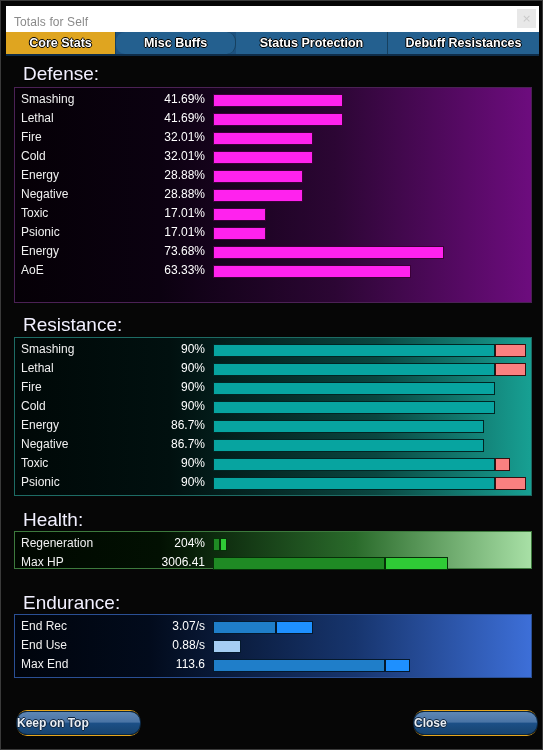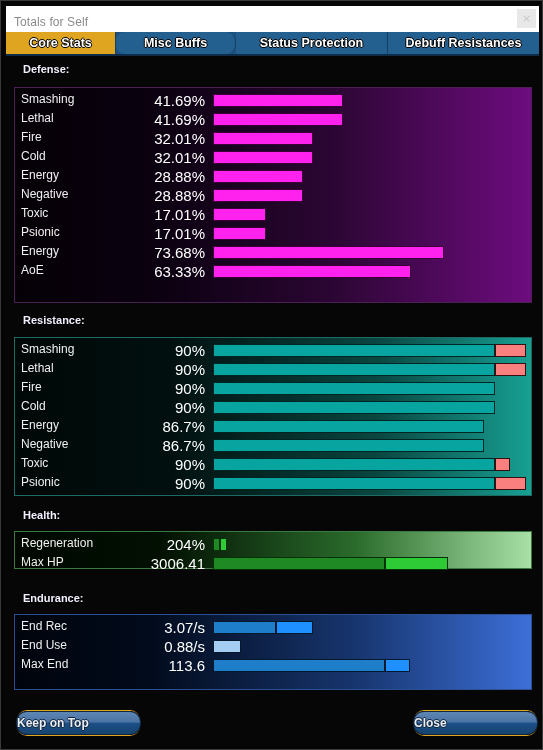--- a/index.html
+++ b/index.html
@@ -52,37 +52,37 @@
     cursor:default;
   }
   .tab.t0{width:110px;background:#dfa520;color:#ffffff;}
   .tab.t1{width:120px;border-radius:9px;}
   .tab.t2{width:152px;}
   .tab.t3{width:151px;border-right:none;}
 
   
   .section-title{
     position:absolute;left:22px;
-    font-size:11px;font-weight:bold;color:#f2f0ff;
+    font-size:19px;font-weight:normal;color:#f2f0ff;
     text-shadow:0 1px 1px #000;
   }
   .panel{
     position:absolute;left:13px;width:518px;
     box-sizing:border-box;
   }
   .row{
     position:relative;height:19px;
   }
   .row .lbl{
     position:absolute;left:6px;top:1px;
     font-size:12px;color:#f0f0f0;white-space:nowrap;
   }
   .row .val{
     position:absolute;left:90px;width:100px;top:1px;
-    text-align:right;font-size:15px;color:#ffffff;white-space:nowrap;
+    text-align:right;font-size:12px;color:#ffffff;white-space:nowrap;
   }
   .track{
     position:absolute;left:198px;top:3px;height:13px;width:313px;
   }
   .bar{
     position:absolute;top:0;height:13px;
     box-sizing:border-box;
     border:1px solid rgba(0,0,0,.85);
   }
 
@@ -304,21 +304,21 @@
         <div class="lbl">Max HP</div>
         <div class="val">3006.41</div>
         <div class="track">
           <div class="bar bar-hp-base" style="left: 0px; width: 172.15px;"></div>
           <div class="bar bar-hp-ext" style="left: 172.15px; width: 62.6px;"></div>
         </div>
       </div>
     </div>
 
   <div class="section-title" style="top:591px">Endurance:</div>
-  <div class="panel" id="endurance-panel" style="top: 613px; height: 76px; padding-top: 3px;">
+  <div class="panel" id="endurance-panel" style="top: 613px; height: 64px; padding-top: 3px;">
       <div class="row">
         <div class="lbl">End Rec</div>
         <div class="val">3.07/s</div>
         <div class="track">
           <div class="bar bar-end-base" style="left: 0px; width: 62.6px;"></div>
           <div class="bar bar-end-ext" style="left: 62.6px; width: 37.56px;"></div>
         </div>
       </div>
       <div class="row">
         <div class="lbl">End Use</div>

